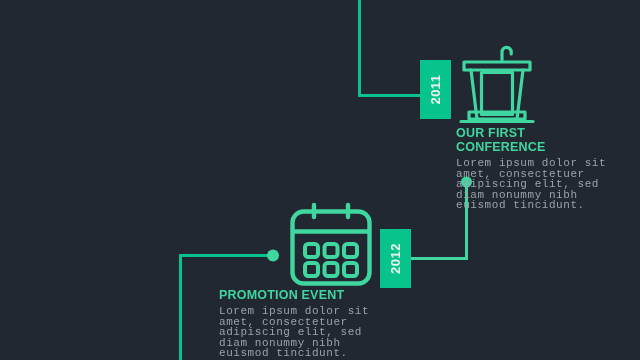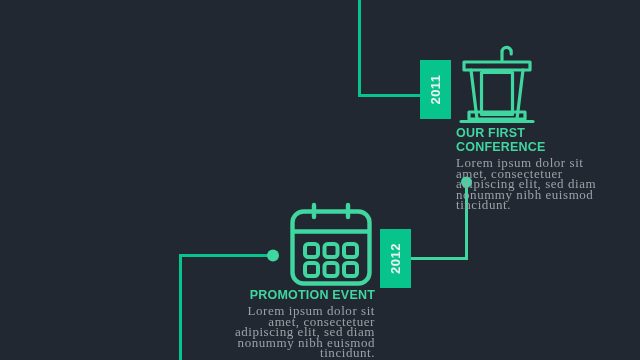--- a/index.html
+++ b/index.html
@@ -52,37 +52,37 @@
   .event-title {
     color: #3FD6A0;
     font-family: "Liberation Sans", sans-serif;
     font-weight: bold;
     font-size: 12.5px;
     letter-spacing: 0.2px;
     margin: 0 0 4px 0;
   }
   .event-body {
     color: #9AA3A8;
-    font-family: Liberation Serif, serif;
-    font-size: 13px;
+    font-family: Liberation Mono, monospace;
+    font-size: 11px;
     line-height: 10.5px;
     letter-spacing: 0.55px;
     margin: 0;
   }
   #block-conference {
     left: 456px;
     top: 126px;
     width: 160px;
     text-align: left;
   }
   #block-promotion {
     left: 219px;
     top: 288px;
     width: 156px;
-    text-align: right;
+    text-align: left;
   }
 </style>
 </head>
 <body>
 
 <div id="stage">
 
   <svg id="wires" viewBox="0 0 640 360">
 
     <path d="M359.5,0 L359.5,95.5 L421,95.5" fill="none" stroke="#06C48C" stroke-width="3"></path>

